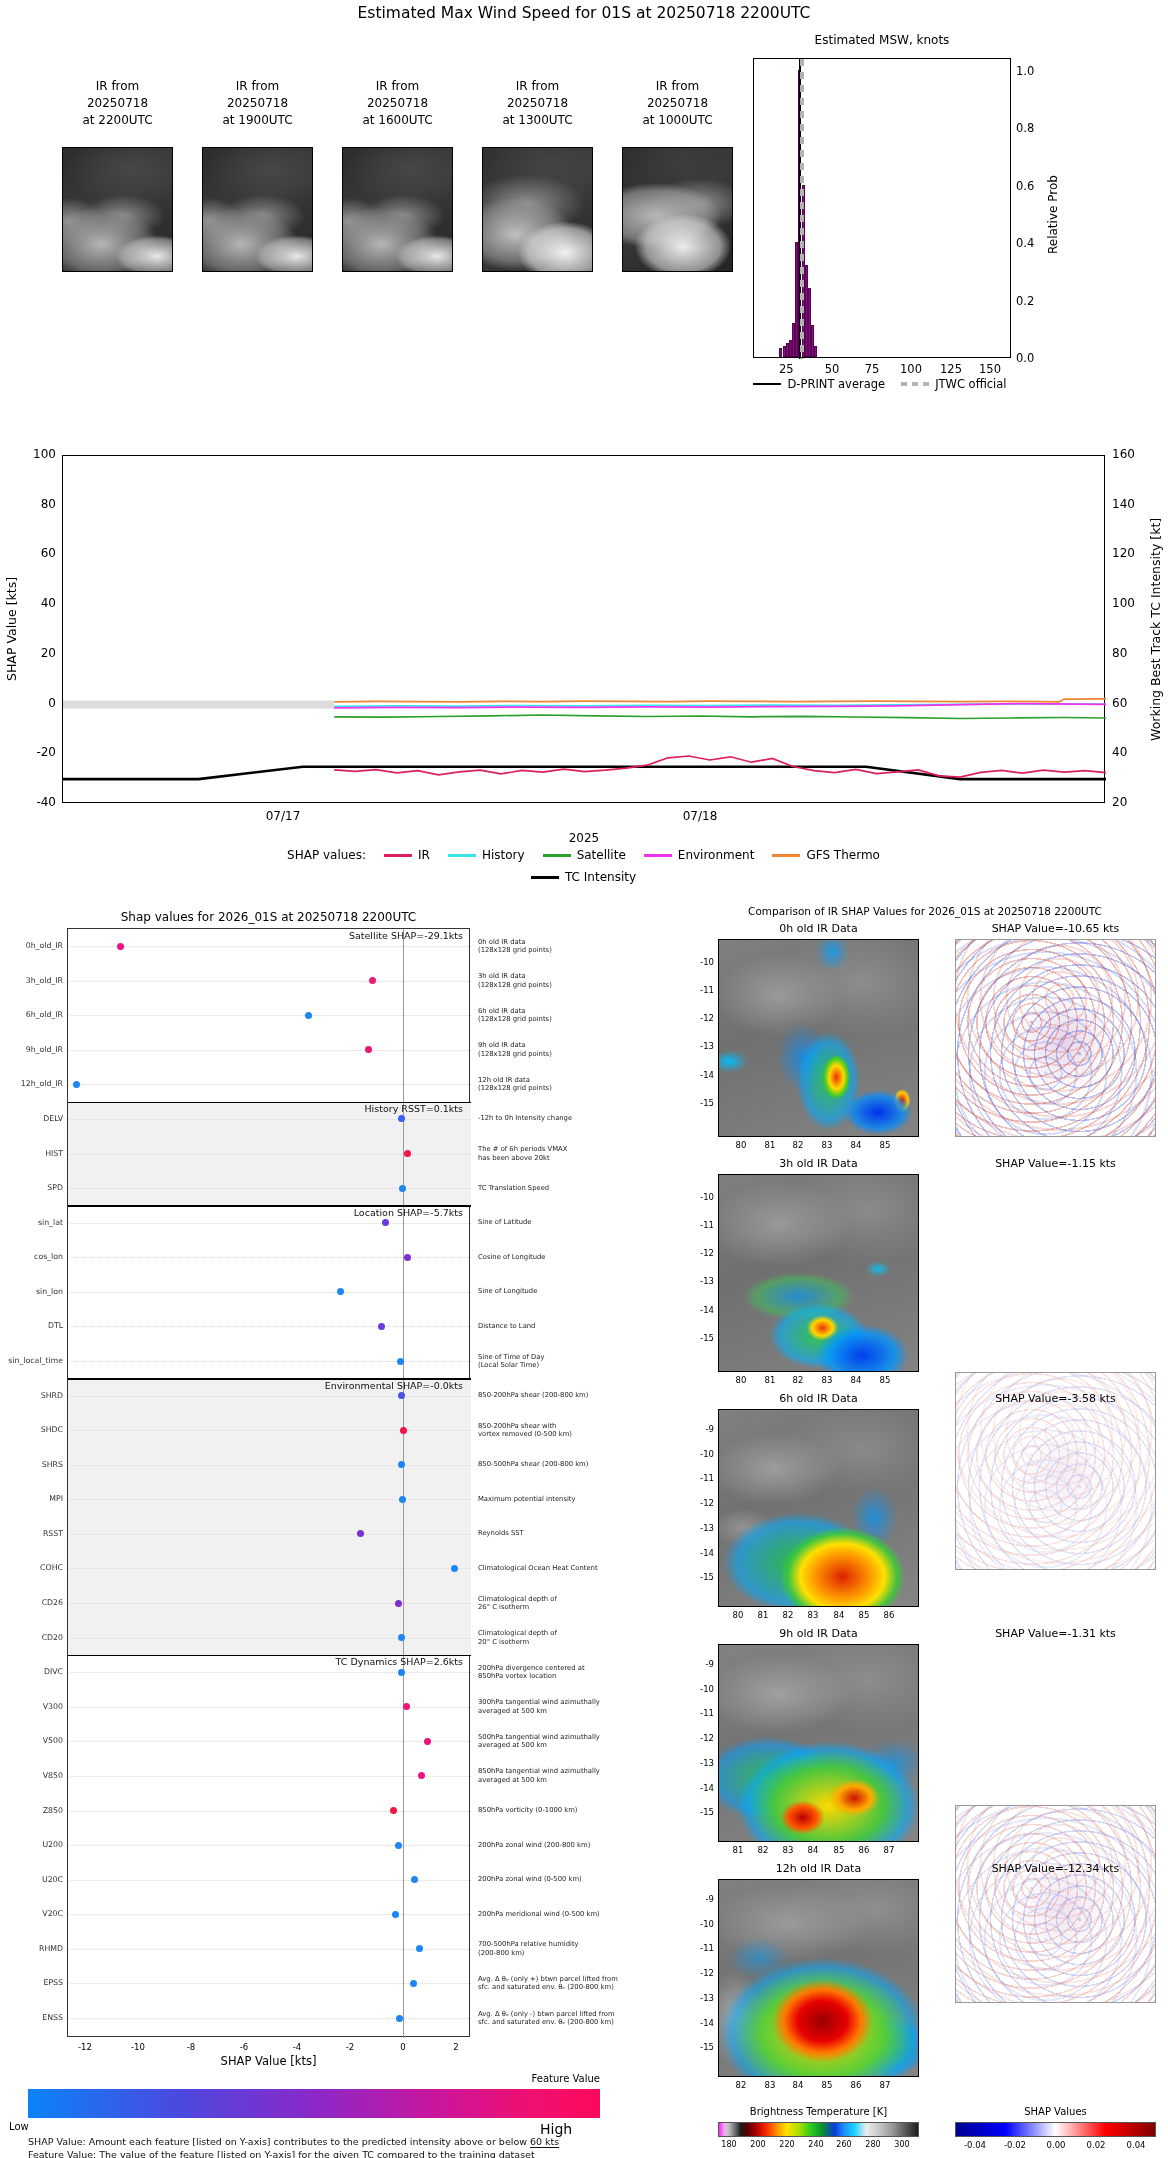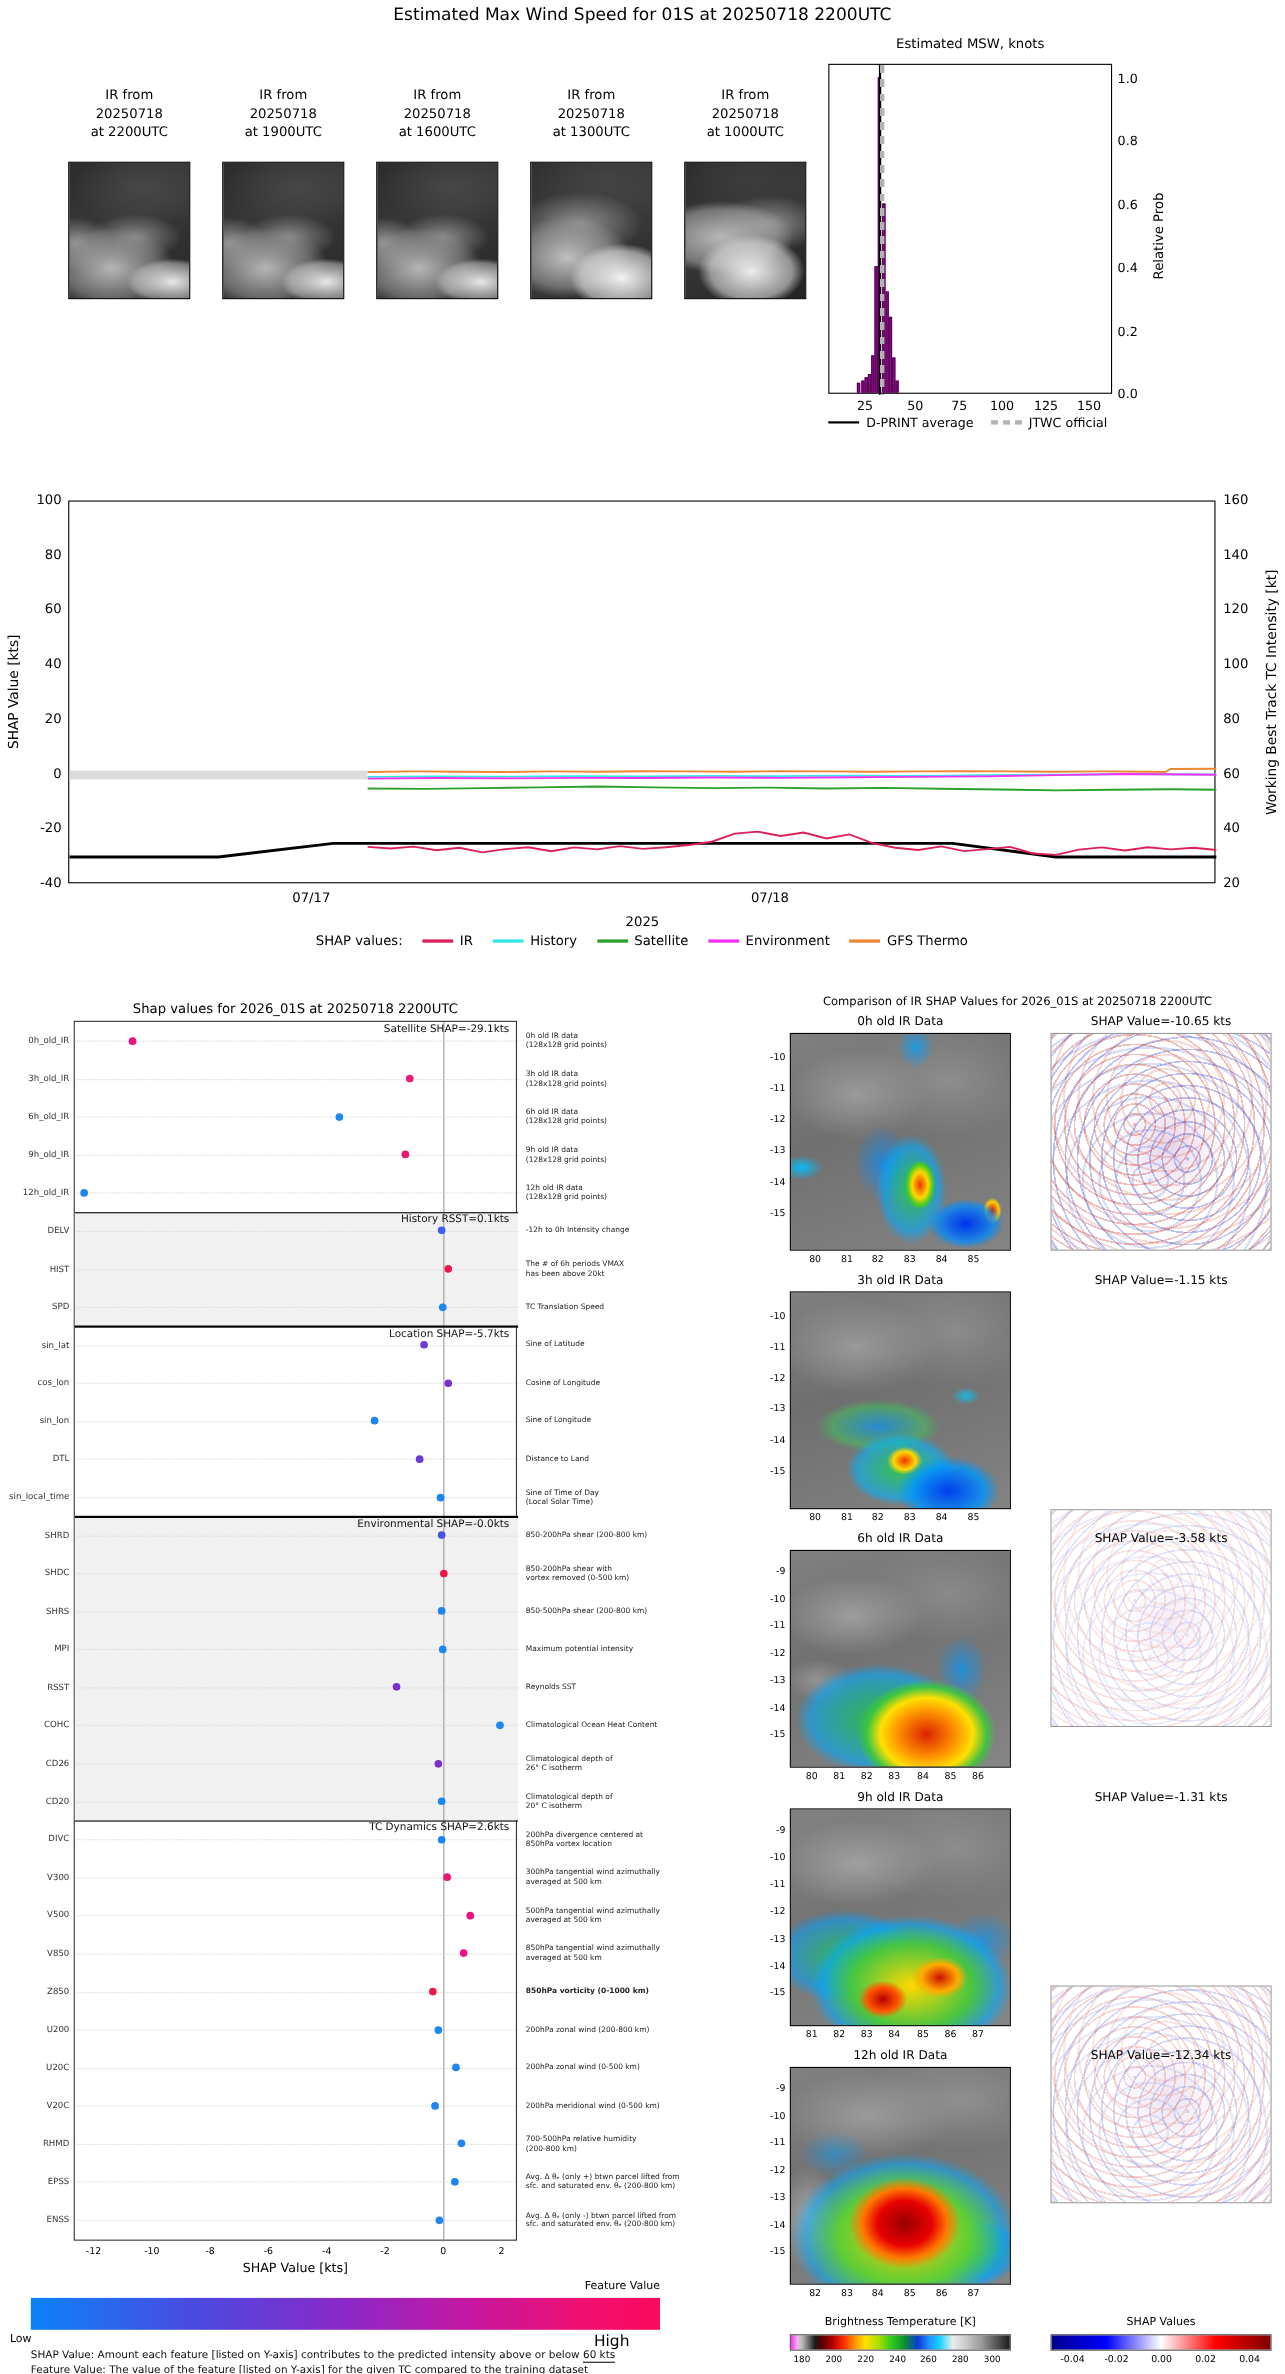--- a/index.html
+++ b/index.html
@@ -192,20 +192,26 @@
         <span class="sw-line" style="height:3px;background:#2ca02c;"></span>
         <span>Satellite</span>
       </div>
     <div class="legend-item">
         <span class="sw-line" style="height:3px;background:#f131f1;"></span>
         <span>Environment</span>
       </div>
     <div class="legend-item">
         <span class="sw-line" style="height:3px;background:#ef8632;"></span>
         <span>GFS Thermo</span>
+      </div>
+  </div>
+  <div class="abs" style="left:62px;top:870px;width:1043px;display:flex;justify-content:center;gap:8px;font-size:12px;align-items:center;">
+    <div class="legend-item">
+        <span class="sw-line" style="height:3px;background:#000;"></span>
+        <span>TC Intensity</span>
       </div>
   </div>
 
   <div class="abs ctr dp-title" style="left:67px;top:910px;width:403px;">Shap values for 2026_01S at 20250718 2200UTC</div>
   <div class="abs" id="dp-frame" style="left:67px;top:928px;width:403px;height:1109px;border:1px solid #333;overflow:visible;">
       <div style="position: absolute; left: 0px; top: 172.6px; width: 403px; height: 103.7px; background: rgb(241, 241, 241); z-index: 0;"></div>
       <div style="position: absolute; left: 0px; top: 449.3px; width: 403px; height: 276.6px; background: rgb(241, 241, 241); z-index: 0;"></div>
       <div style="position: absolute; left: 335px; top: 0px; width: 1px; height: 1109px; background: rgb(154, 154, 154); z-index: 1;"></div>
       <div style="position: absolute; right: 6px; top: 1px; font-size: 9.5px; color: rgb(17, 17, 17); z-index: 5;">Satellite SHAP=-29.1kts</div>
       <div style="position: absolute; left: 0px; top: 17px; width: 403px; height: 0px; border-top: 1px dotted rgb(217, 217, 217); z-index: 1;"></div>
@@ -325,21 +331,21 @@
       <div style="position: absolute; left: 410px; top: 803.8px; width: 180px; font-size: 6.8px; line-height: 8.5px; color: rgb(34, 34, 34); white-space: pre-line;">500hPa tangential wind azimuthally
 averaged at 500 km</div>
       <div style="position: absolute; left: 355.9px; top: 808.8px; width: 7px; height: 7px; border-radius: 50%; background: rgb(236, 19, 128); z-index: 4;"></div>
       <div style="position: absolute; left: 0px; top: 846.9px; width: 403px; height: 0px; border-top: 1px dotted rgb(217, 217, 217); z-index: 1;"></div>
       <div style="position: absolute; left: -70px; top: 841.9px; width: 65px; text-align: right; font-size: 7.8px; color: rgb(51, 51, 51);">V850</div>
       <div style="position: absolute; left: 410px; top: 838.4px; width: 180px; font-size: 6.8px; line-height: 8.5px; color: rgb(34, 34, 34); white-space: pre-line;">850hPa tangential wind azimuthally
 averaged at 500 km</div>
       <div style="position: absolute; left: 349.5px; top: 843.4px; width: 7px; height: 7px; border-radius: 50%; background: rgb(236, 19, 128); z-index: 4;"></div>
       <div style="position: absolute; left: 0px; top: 881.5px; width: 403px; height: 0px; border-top: 1px dotted rgb(217, 217, 217); z-index: 1;"></div>
       <div style="position: absolute; left: -70px; top: 876.5px; width: 65px; text-align: right; font-size: 7.8px; color: rgb(51, 51, 51);">Z850</div>
-      <div style="position: absolute; left: 410px; top: 877px; width: 180px; font-size: 6.8px; line-height: 8.5px; color: rgb(34, 34, 34); white-space: pre-line; font-weight: bold;">850hPa vorticity (0-1000 km)</div>
+      <div style="position: absolute; left: 410px; top: 877px; width: 180px; font-size: 6.8px; line-height: 8.5px; color: rgb(34, 34, 34); white-space: pre-line;">850hPa vorticity (0-1000 km)</div>
       <div style="position: absolute; left: 322.2px; top: 878px; width: 7px; height: 7px; border-radius: 50%; background: rgb(238, 23, 72); z-index: 4;"></div>
       <div style="position: absolute; left: 0px; top: 916.1px; width: 403px; height: 0px; border-top: 1px dotted rgb(217, 217, 217); z-index: 1;"></div>
       <div style="position: absolute; left: -70px; top: 911.1px; width: 65px; text-align: right; font-size: 7.8px; color: rgb(51, 51, 51);">U200</div>
       <div style="position: absolute; left: 410px; top: 911.6px; width: 180px; font-size: 6.8px; line-height: 8.5px; color: rgb(34, 34, 34); white-space: pre-line;">200hPa zonal wind (200-800 km)</div>
       <div style="position: absolute; left: 326.7px; top: 912.6px; width: 7px; height: 7px; border-radius: 50%; background: rgb(29, 134, 240); z-index: 4;"></div>
       <div style="position: absolute; left: 0px; top: 950.7px; width: 403px; height: 0px; border-top: 1px dotted rgb(217, 217, 217); z-index: 1;"></div>
       <div style="position: absolute; left: -70px; top: 945.7px; width: 65px; text-align: right; font-size: 7.8px; color: rgb(51, 51, 51);">U20C</div>
       <div style="position: absolute; left: 410px; top: 946.2px; width: 180px; font-size: 6.8px; line-height: 8.5px; color: rgb(34, 34, 34); white-space: pre-line;">200hPa zonal wind (0-500 km)</div>
       <div style="position: absolute; left: 343.4px; top: 947.2px; width: 7px; height: 7px; border-radius: 50%; background: rgb(29, 134, 240); z-index: 4;"></div>
       <div style="position: absolute; left: 0px; top: 985.2px; width: 403px; height: 0px; border-top: 1px dotted rgb(217, 217, 217); z-index: 1;"></div>

